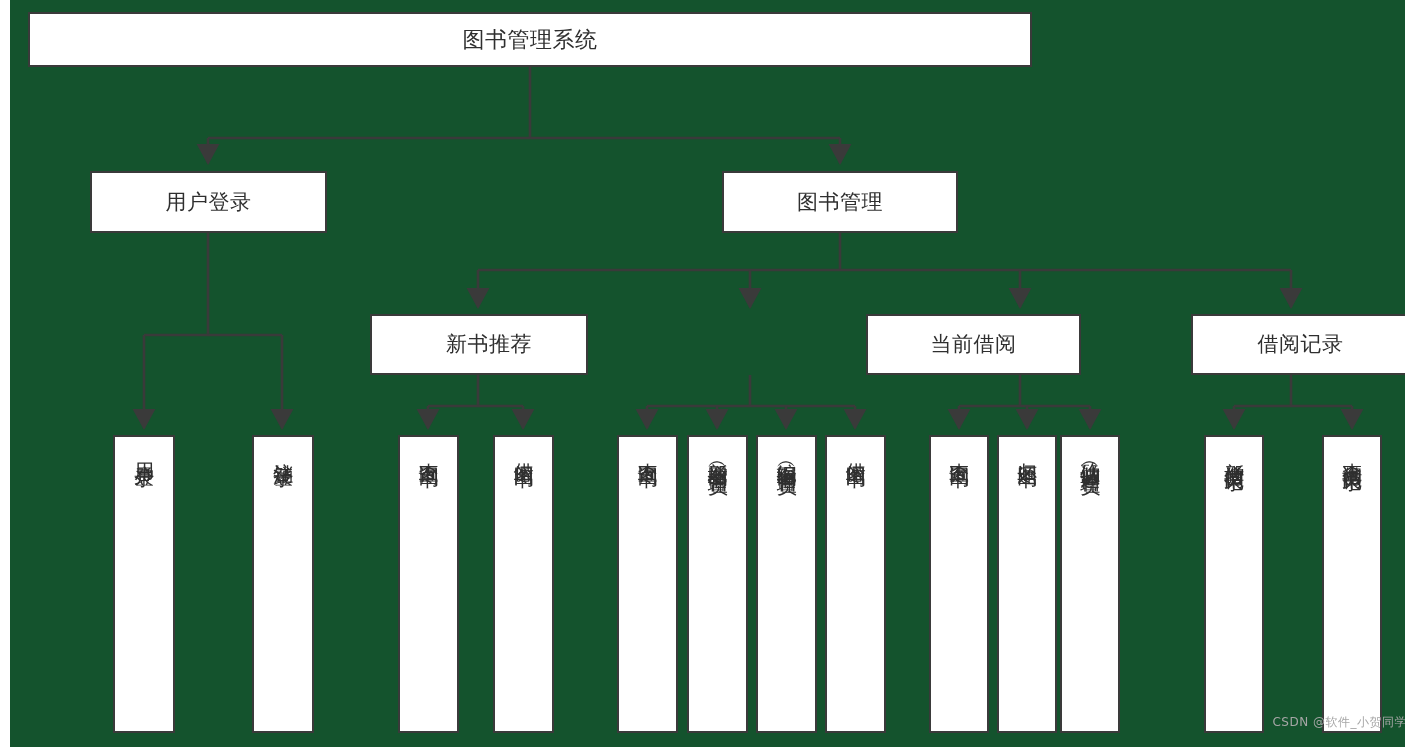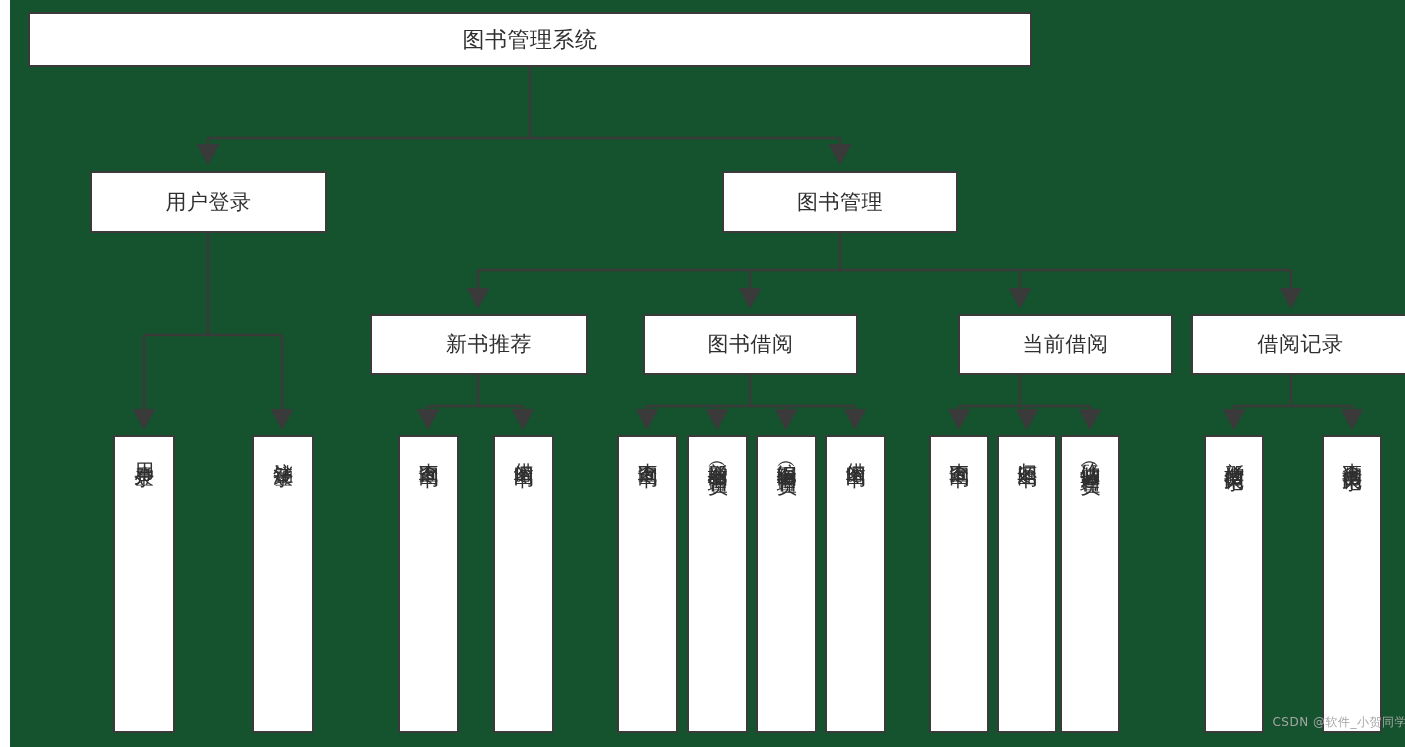--- a/index.html
+++ b/index.html
@@ -132,25 +132,22 @@
   </div>
 
   <div class="node h" style="left:712px;top:171px;width:236px;height:62px;">
     <span class="lbl">图书管理</span>
   </div>
 
   <div class="node h" style="left:360px;top:314px;width:218px;height:61px;padding-left:20px;">
     <span class="lbl">新书推荐</span>
   </div>
 
-  <div class="node h" style="left:633px;top:314px;width:215px;height:61px;">
-    <span class="lbl">图书借阅</span>
-  </div>
-
-  <div class="node h" style="left:948px;top:314px;width:215px;height:61px;">
+
+  <div class="node h" style="left:856px;top:314px;width:215px;height:61px;">
     <span class="lbl">当前借阅</span>
   </div>
 
   <div class="node h" style="left:1181px;top:314px;width:219px;height:61px;">
     <span class="lbl">借阅记录</span>
   </div>
 
   <div class="node v" style="left:103px;top:435px;width:62px;height:298px;">
     <span class="lbl">用户登录</span>
   </div>

